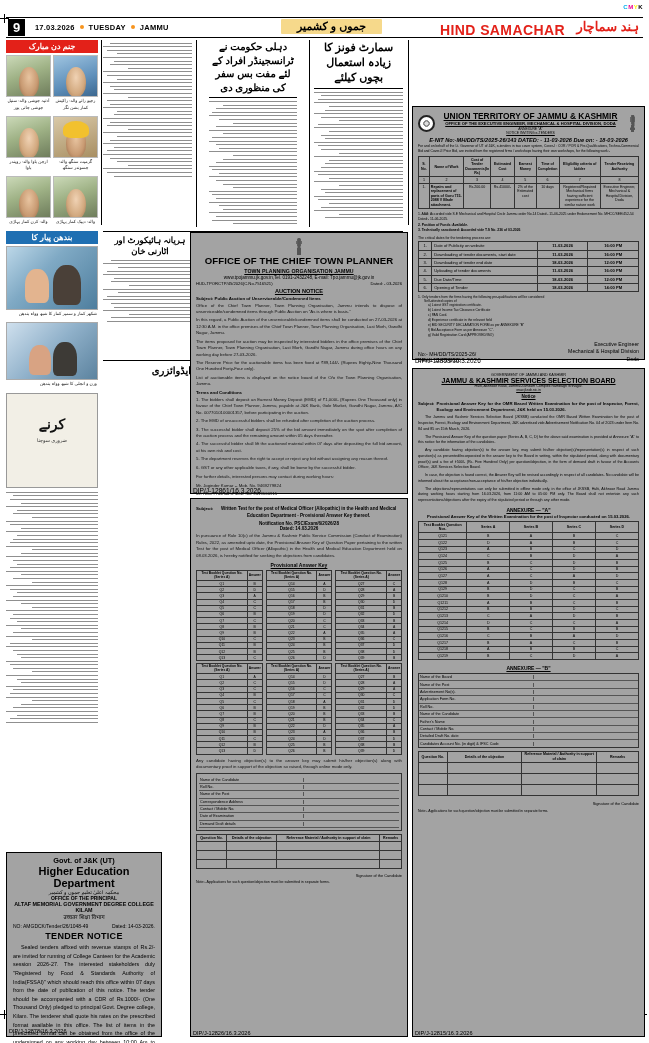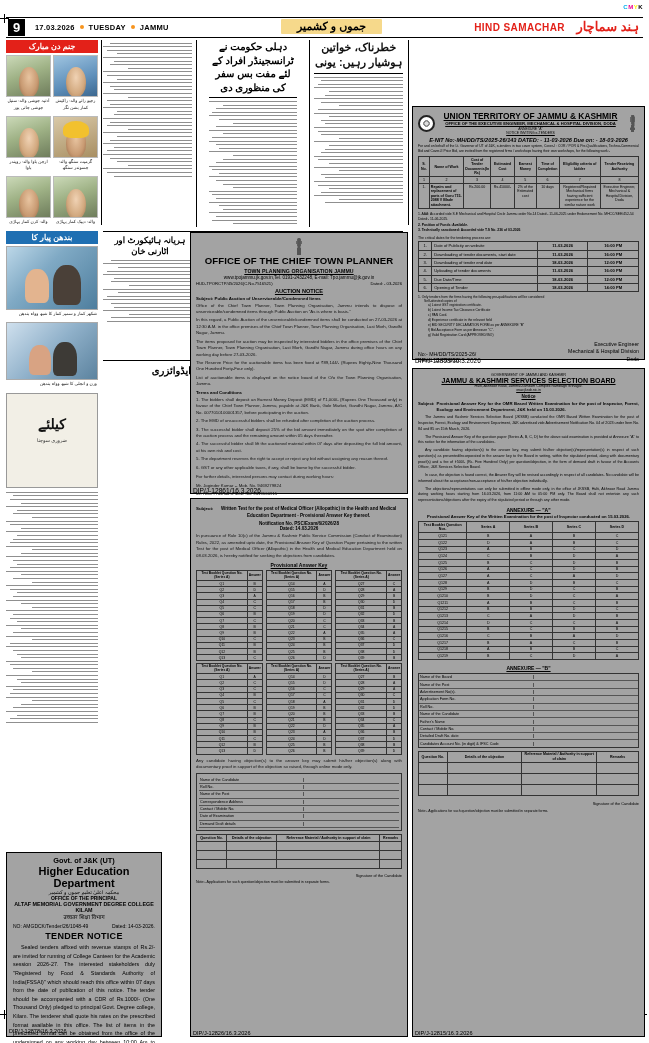--- a/index.html
+++ b/index.html
@@ -35,21 +35,21 @@
     margin-left:2px;
   }
   .md-date { font-size:7.5px; font-weight:bold; margin-left:10px; letter-spacing:.2px; }
   .dot { width:4px; height:4px; border-radius:50%; background:#F7941E; display:inline-block; margin:0 5px 1px 5px; }
   .md-day, .md-city { font-size:7.5px; font-weight:bold; letter-spacing:.3px; }
   .md-banner {
     position:absolute; left:275px; top:1px; background:#F6D98B;
     padding:1px 16px; font-size:11px; font-weight:bold; color:#000;
     border-radius:1px; direction:rtl;
   }
-  .md-brand { position:absolute; right:78px; top:4px; font-size:10px; font-weight:bold; color:#E32119; letter-spacing:.4px; }
+  .md-brand { position:absolute; right:78px; top:4px; font-size:14px; font-weight:bold; color:#E32119; letter-spacing:.4px; }
   .md-logo { position:absolute; right:4px; top:1px; font-size:13px; font-weight:bold; color:#E32119; direction:rtl; }
 
   
   .urdu-lines { direction:rtl; }
   .uline { height:1px; background:#4a4a4a; margin:2.6px 0; opacity:.62; }
   .uline.s1{ width:100%; } .uline.s2{ width:92%; } .uline.s3{ width:84%; }
   .uline.s4{ width:96%; } .uline.s5{ width:72%; } .uline.s6{ width:88%; }
 
   
   .col-left { position:absolute; left:6px; top:40px; width:92px; }
@@ -235,21 +235,21 @@
       </div>
     </div>
 
     <div class="bluebar" style="margin-top:3px;">بندھن پیار کا</div>
     <div class="wed-photo"></div>
     <div class="cap">شکھر کمار و سمیر کمار کا شبھ وواہ بندھن</div>
     <div class="wed-photo2"></div>
     <div class="cap">ورن و انجلی کا شبھ وواہ بندھن</div>
 
     <div class="art-box">
-      <div class="art-title">کیلئے</div>
+      <div class="art-title">کرنے</div>
       <div class="art-sub">ضروری سوچنا</div>
     </div>
 
     <div class="urdu-lines" style="margin-top:4px;">
       <div class="uline s1"></div>
         <div class="uline s2"></div>
         <div class="uline s4"></div>
       <div class="uline s3"></div>
         <div class="uline s1"></div>
         <div class="uline s6"></div>
@@ -312,21 +312,21 @@
         <div class="uline s6"></div>
       <div class="uline s4"></div>
         <div class="uline s1"></div>
     </div>
   </div>
 
   <div style="position:absolute;left:103px;top:40px;width:300px;">
     <div style="display:flex;gap:4px;direction:rtl;">
 
       <div style="flex:1;">
-        <div style="font-size:11px;font-weight:bold;direction:rtl;text-align:center;line-height:1.35;color:#111;">خطرناک، خواتین ہوشیار رہیں: یونی</div>
+        <div style="font-size:11px;font-weight:bold;direction:rtl;text-align:center;line-height:1.35;">سمارٹ فونز کا زیادہ استعمال بچوں کیلئے</div>
         <div style="border-bottom:1px solid #000;margin:3px 0 3px;"></div>
         <div class="urdu-lines">
           <div class="uline s1"></div>
             <div class="uline s2"></div>
             <div class="uline s4"></div>
           <div class="uline s1"></div>
             <div class="uline s3"></div>
             <div class="uline s6"></div>
           <div class="uline s1"></div>
             <div class="uline s2"></div>

